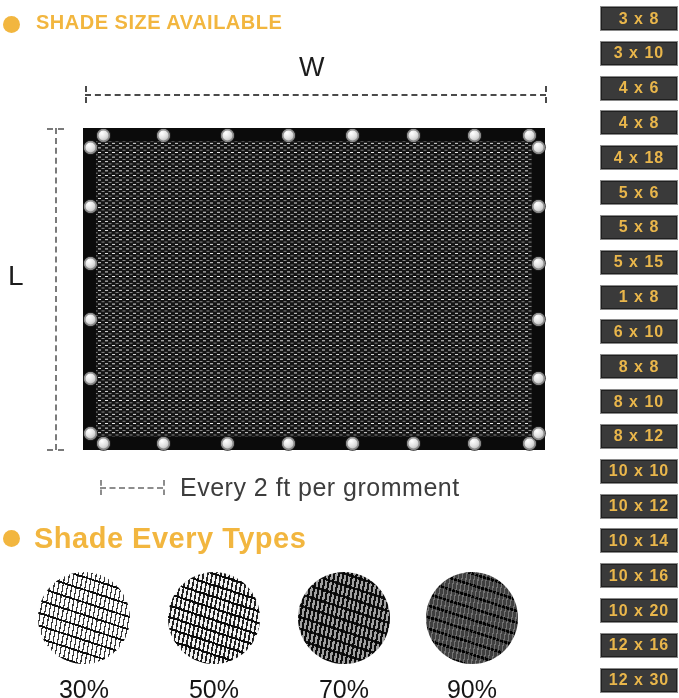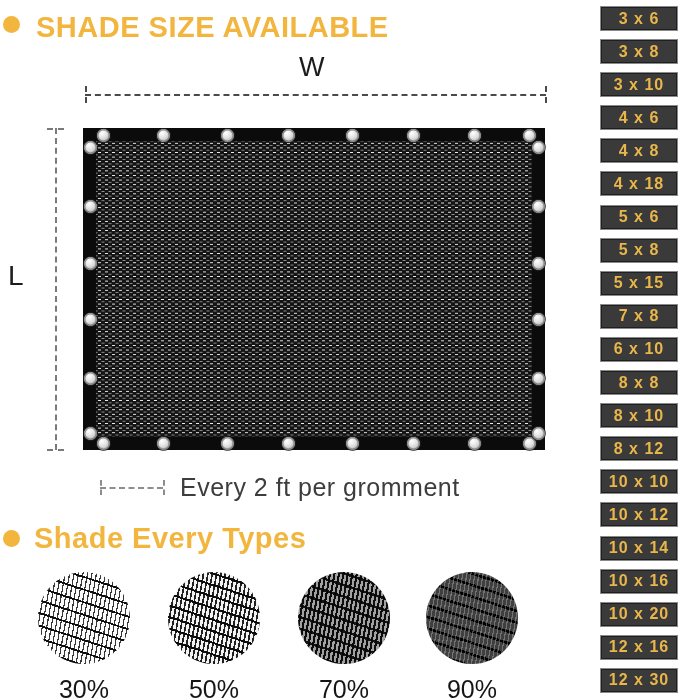--- a/index.html
+++ b/index.html
@@ -4,21 +4,21 @@
 <style>
   html,body{margin:0;padding:0;background:#fff;}
   .stage{position:relative;width:679px;height:698px;background:#ffffff;overflow:hidden;
          font-family:"Liberation Sans",sans-serif;}
 
   
   .bullet{position:absolute;width:17px;height:17px;border-radius:50%;background:#F2B63F;}
   .bullet-1{left:3px;top:16px;}
   .bullet-2{left:3px;top:530px;}
   .heading{position:absolute;font-weight:800;color:#F2B63F;letter-spacing:0.5px;white-space:nowrap;}
-  .heading-1{left:36px;top:11px;font-size:29px;}
+  .heading-1{left:36px;top:11px;font-size:20px;}
   .heading-2{left:34px;top:522px;font-size:29px;}
 
   
   .dim{position:absolute;}
   .w-line{left:85px;top:94px;width:461px;border-top:2px dashed #4a4a4a;}
   .w-tick{top:86px;height:17px;border-left:2px dashed #4a4a4a;}
   .w-tick-l{left:85px;} .w-tick-r{left:545px;}
   .w-label{left:299px;top:52px;font-size:27px;color:#1c1c1c;}
   .l-line{left:55px;top:128px;height:322px;border-left:2px dashed #7a7a7a;}
   .l-tick{left:47px;width:17px;border-top:2px dashed #7a7a7a;}
@@ -147,30 +147,29 @@
         <div class="rate-circle rate-2"></div>
         <div class="rate-label">70%</div>
       </div>
       <div class="rate-group" style="left: 426px;">
         <div class="rate-circle rate-3"></div>
         <div class="rate-label">90%</div>
       </div>
     </div>
 
   <div class="sidebar" id="size-list">
-      <div class="size-box">3 x 6</div>
       <div class="size-box">3 x 8</div>
       <div class="size-box">3 x 10</div>
       <div class="size-box">4 x 6</div>
       <div class="size-box">4 x 8</div>
       <div class="size-box">4 x 18</div>
       <div class="size-box">5 x 6</div>
       <div class="size-box">5 x 8</div>
       <div class="size-box">5 x 15</div>
-      <div class="size-box">7 x 8</div>
+      <div class="size-box">1 x 8</div>
       <div class="size-box">6 x 10</div>
       <div class="size-box">8 x 8</div>
       <div class="size-box">8 x 10</div>
       <div class="size-box">8 x 12</div>
       <div class="size-box">10 x 10</div>
       <div class="size-box">10 x 12</div>
       <div class="size-box">10 x 14</div>
       <div class="size-box">10 x 16</div>
       <div class="size-box">10 x 20</div>
       <div class="size-box">12 x 16</div>

